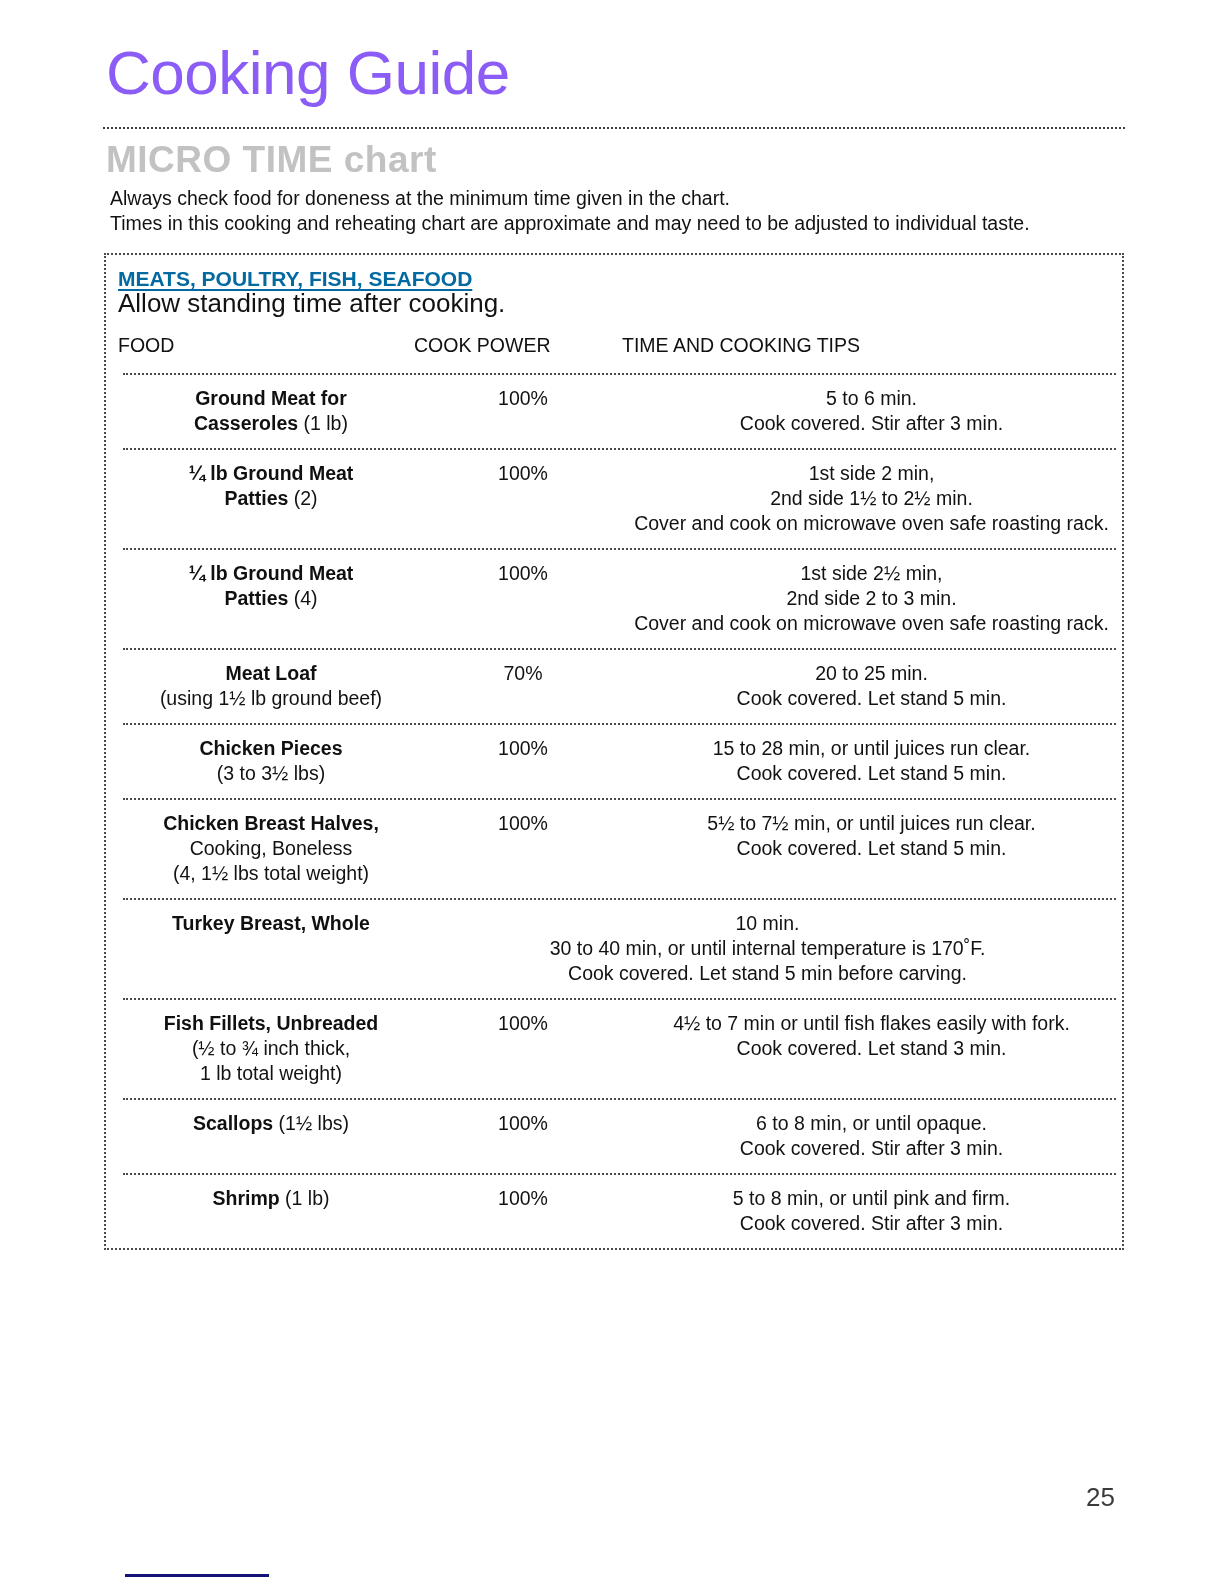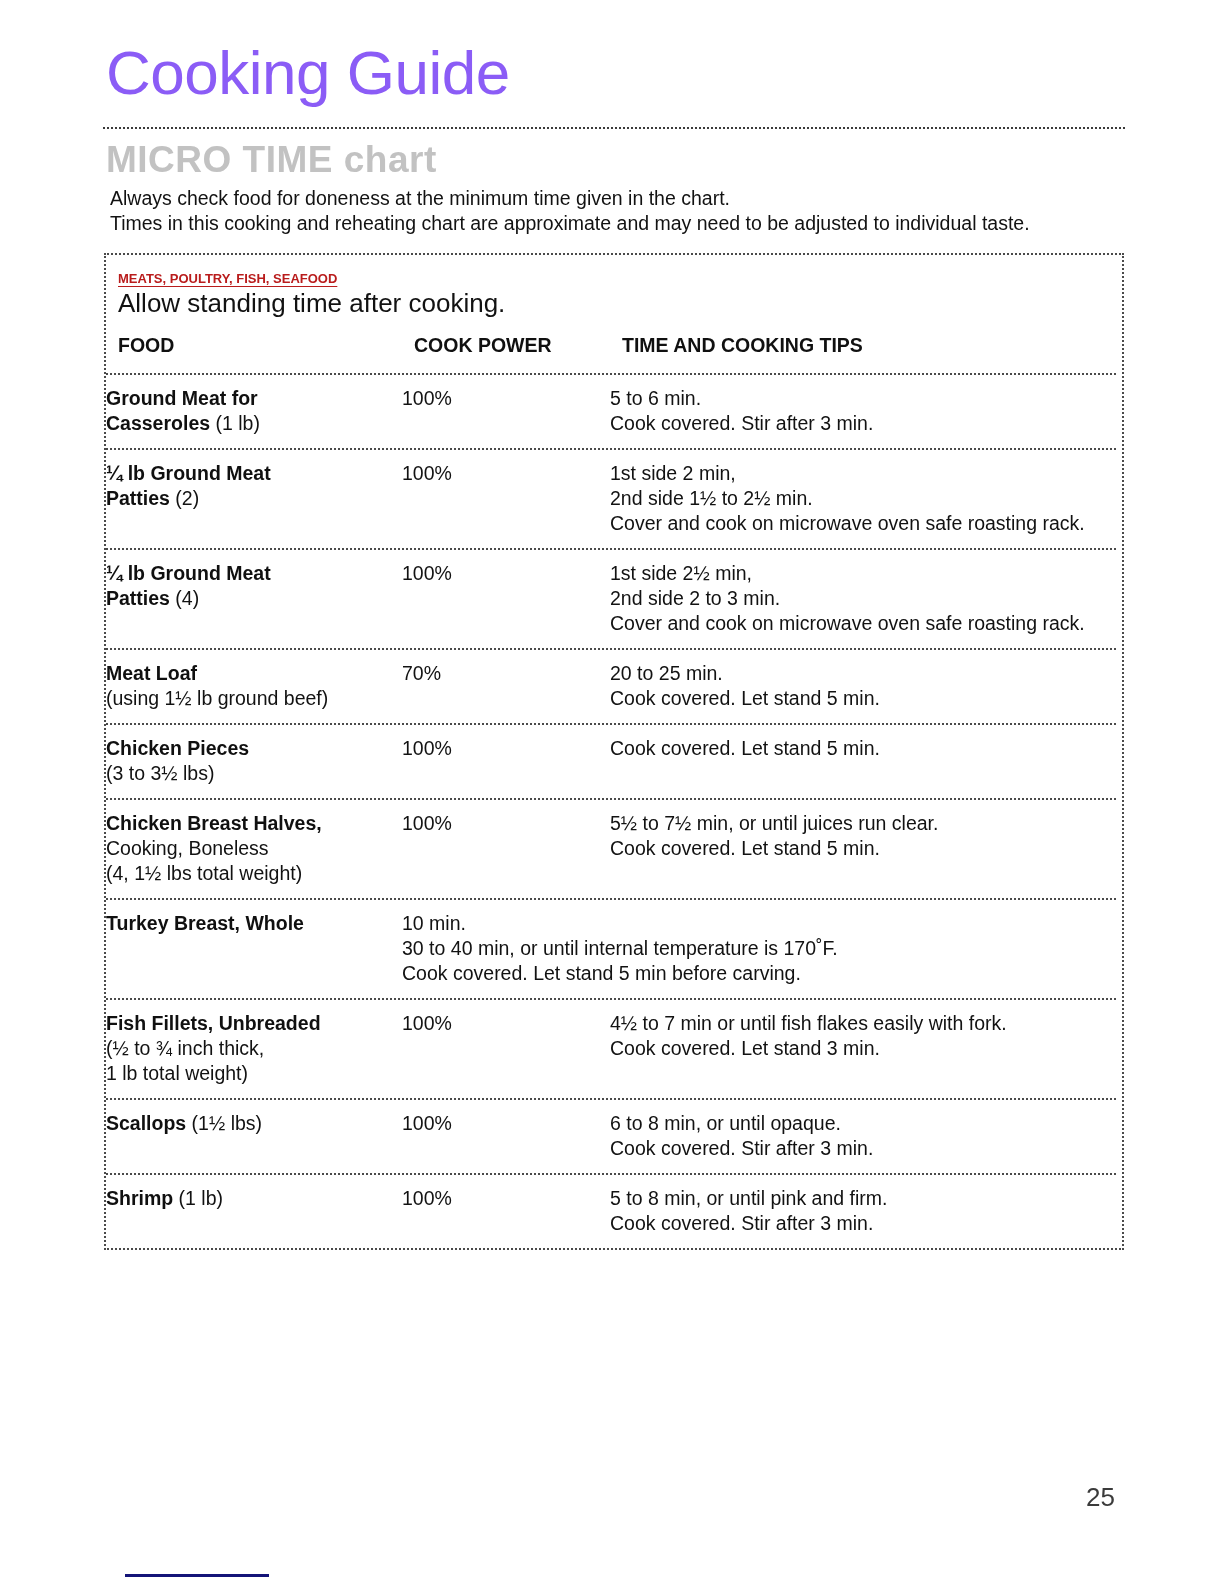--- a/index.html
+++ b/index.html
@@ -77,52 +77,53 @@
     box-sizing: border-box;
     background: #fff;
   }
 
   .chart-head {
     padding: 12px 0 0 0;
   }
 
   .cat-title {
     margin-left: 12px;
-    font-size: 13px;
+    font-size: 21px;
     font-weight: 700;
     text-decoration: underline;
     text-underline-offset: 3px;
     display: inline-block;
     line-height: 24px;
-    color: #b91c1c;
+    color: #0369a1;
   }
 
   .cat-note {
     margin-left: 12px;
     font-size: 26px;
     line-height: 25px;
     color: #121212;
   }
 
   .col-head {
     display: flex;
     margin-left: 12px;
     margin-top: 18px;
     padding-bottom: 16px;
     font-size: 19.5px;
-    font-weight: 700;
+    font-weight: 400;
     color: #101010;
   }
 
   .row {
     display: flex;
     border-top: 2px dotted #4a4a4a;
     padding: 11px 0 12px 0;
-    margin-left: 0;
+    margin-left: 17px;
     margin-right: 6px;
+    text-align: center;
   }
 
   .c-food   { width: 296px; flex: 0 0 296px; }
   .c-power  { width: 208px; flex: 0 0 208px; }
   .c-tips   { flex: 1 1 auto; }
 
   .cell {
     font-size: 19.5px;
     line-height: 25px;
     color: #121212;
@@ -231,20 +232,21 @@
         </div>
         <div class="row">
           <div class="cell c-food">
             <span class="ln"><span class="b">Chicken Pieces</span></span>
             <span class="ln">(3 to 3½ lbs)</span>
           </div>
           <div class="cell c-power">
             <span class="ln">100%</span>
           </div>
           <div class="cell c-tips">
+            <span class="ln">15 to 28 min, or until juices run clear.</span>
             <span class="ln">Cook covered. Let stand 5 min.</span>
           </div>
         </div>
         <div class="row">
           <div class="cell c-food">
             <span class="ln"><span class="b">Chicken Breast Halves,</span></span>
             <span class="ln">Cooking, Boneless</span>
             <span class="ln">(4, 1½ lbs total weight)</span>
           </div>
           <div class="cell c-power">

